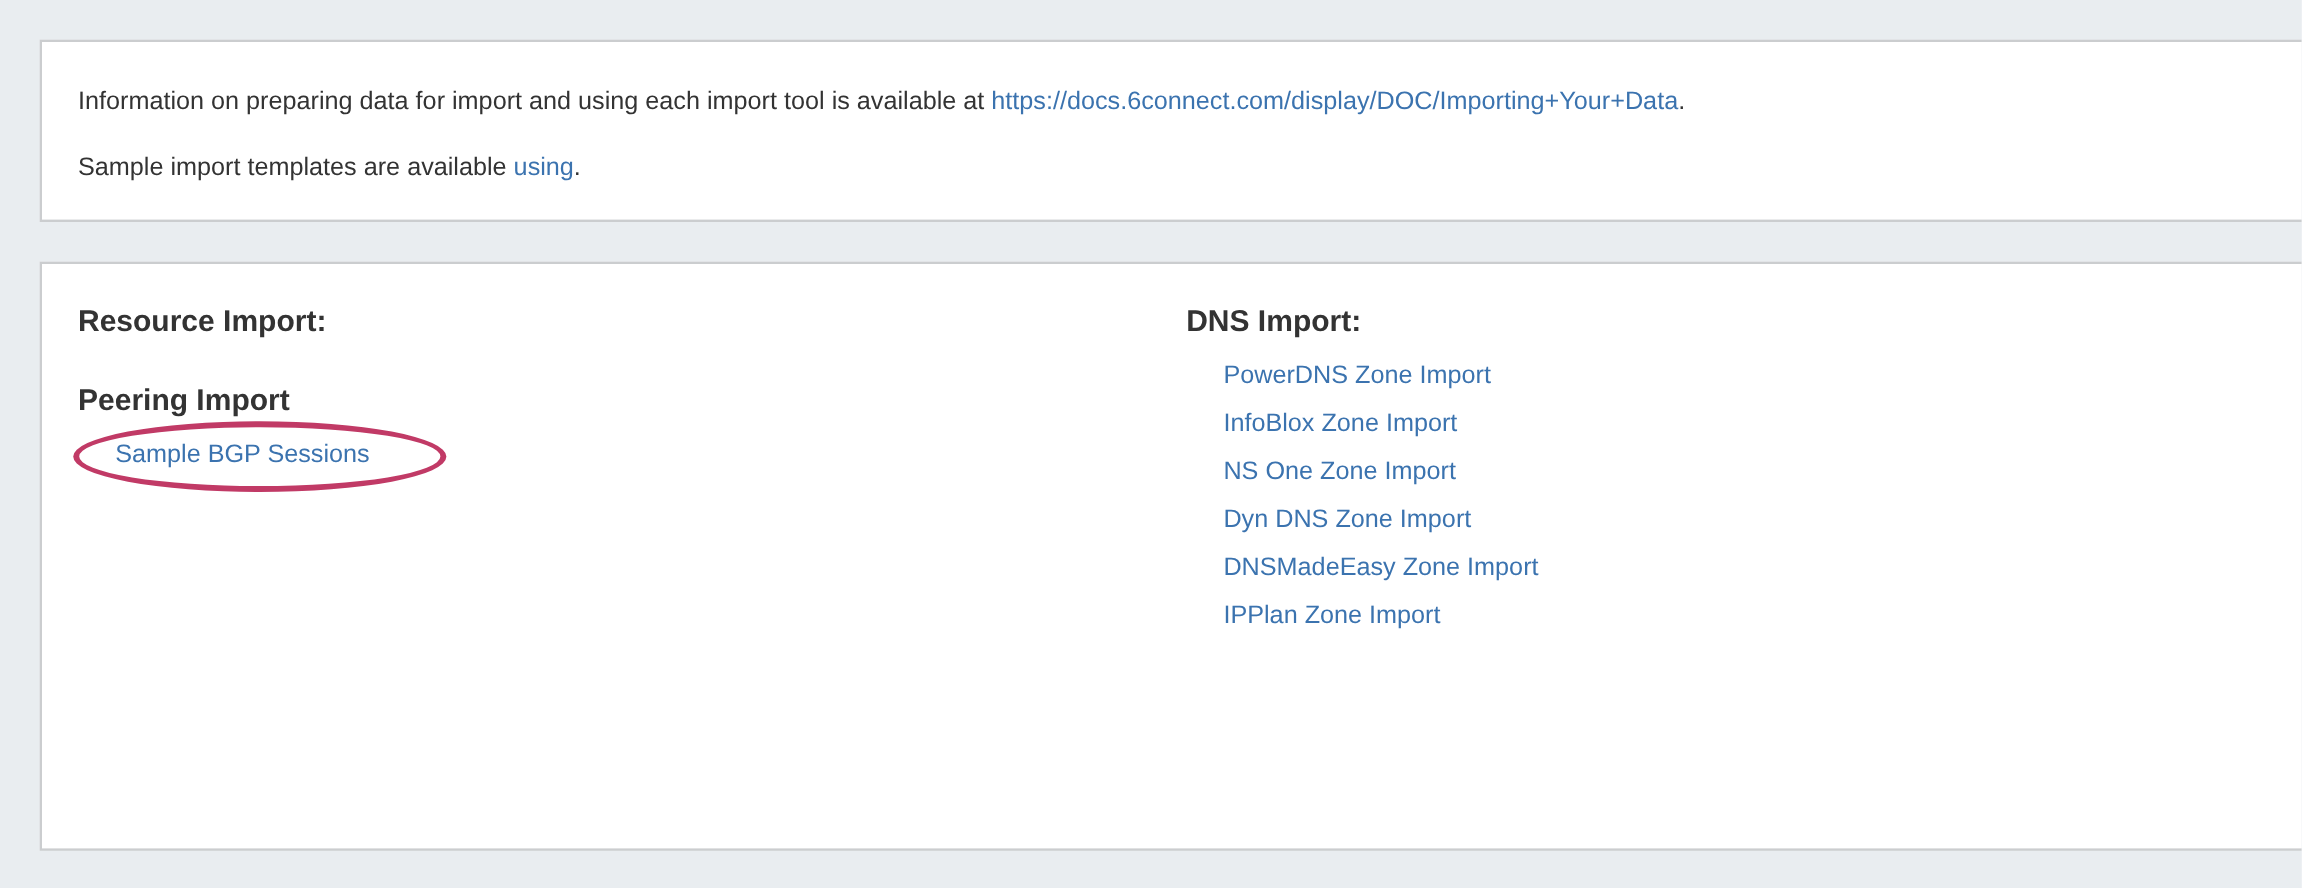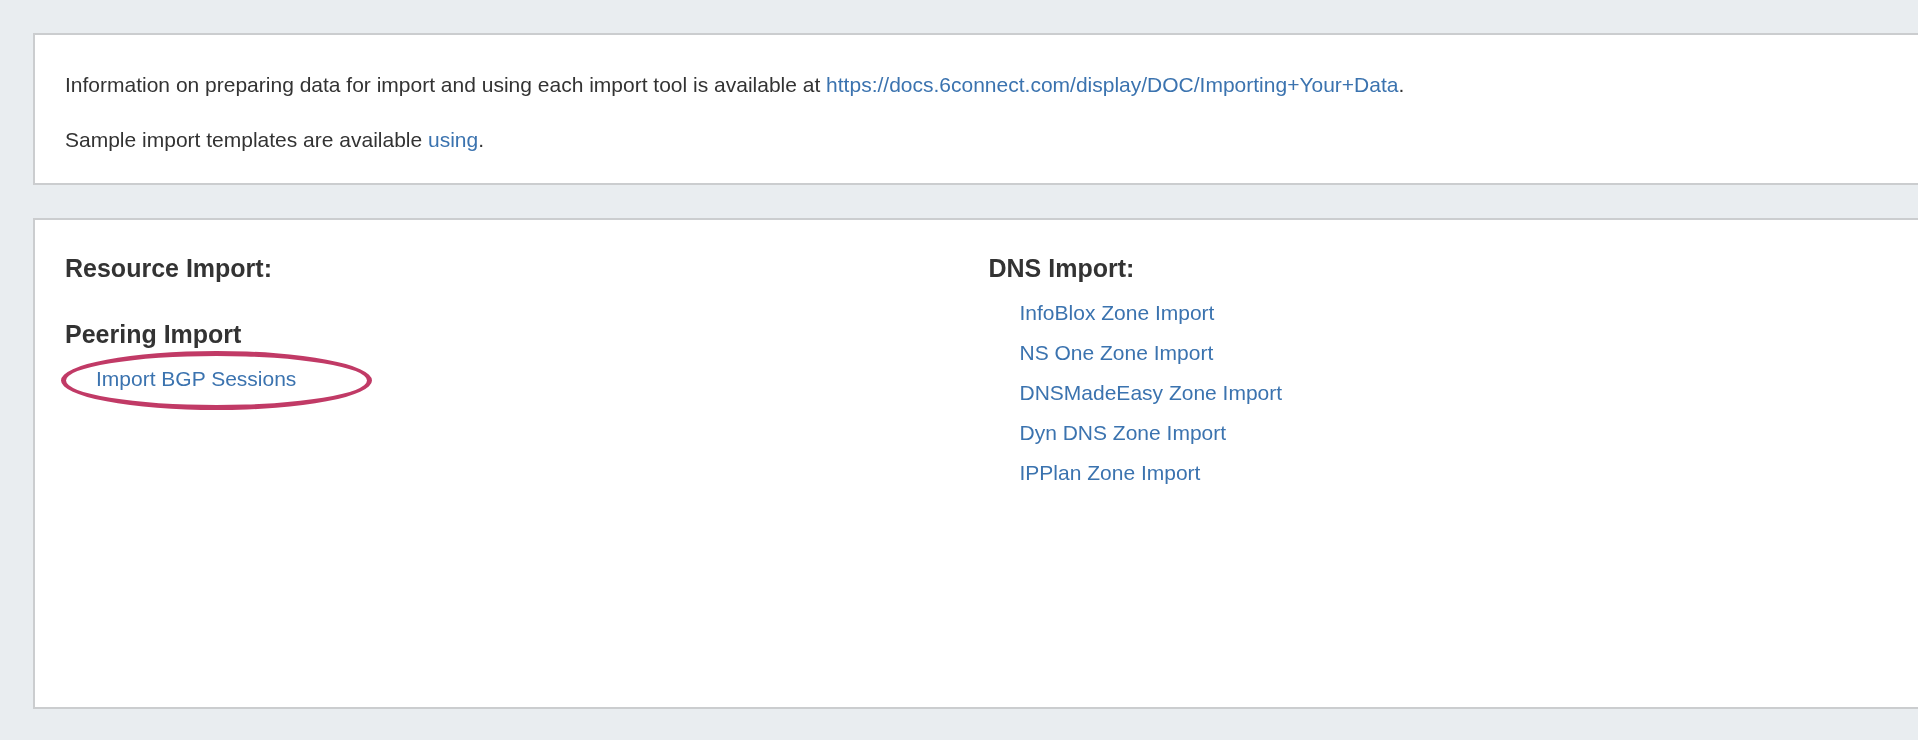--- a/index.html
+++ b/index.html
@@ -91,35 +91,36 @@
     <div class="section">
       <h3 class="section-heading">Resource Import:</h3>
     </div>
 
 
     <div class="section">
       <h3 class="section-heading">Peering Import</h3>
       <ul class="link-list">
         <li>
           <div class="annotation-ellipse"></div>
-          <a>Import BGP Sessions</a>
+          <a>Sample BGP Sessions</a>
         </li>
       </ul>
     </div>
 
   </div>
 
   <div class="col">
 
     <div class="section">
       <h3 class="section-heading">DNS Import:</h3>
       <ul class="link-list">
+        <li><a>PowerDNS Zone Import</a></li>
         <li><a>InfoBlox Zone Import</a></li>
         <li><a>NS One Zone Import</a></li>
+        <li><a>Dyn DNS Zone Import</a></li>
         <li><a>DNSMadeEasy Zone Import</a></li>
-        <li><a>Dyn DNS Zone Import</a></li>
         <li><a>IPPlan Zone Import</a></li>
       </ul>
     </div>
 
   </div>
 
 </div>
 
 </body></html>

